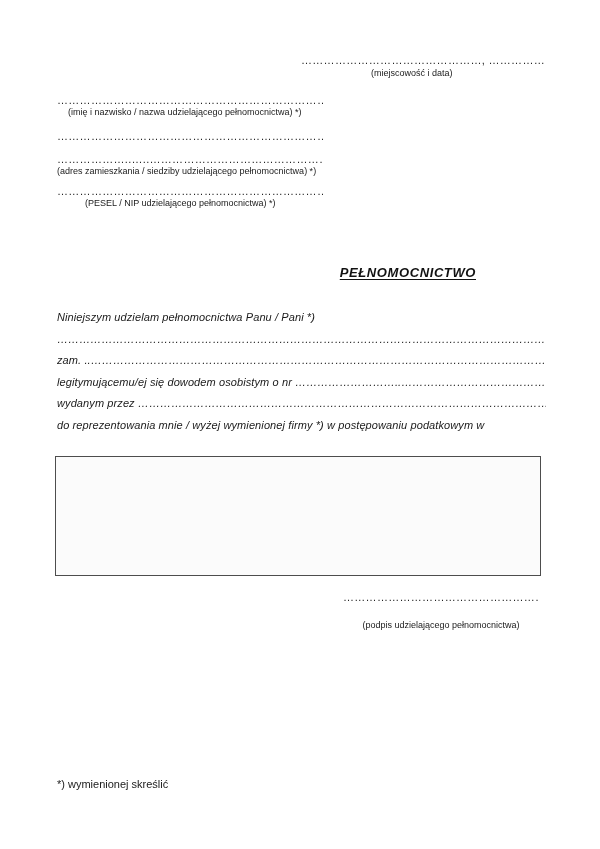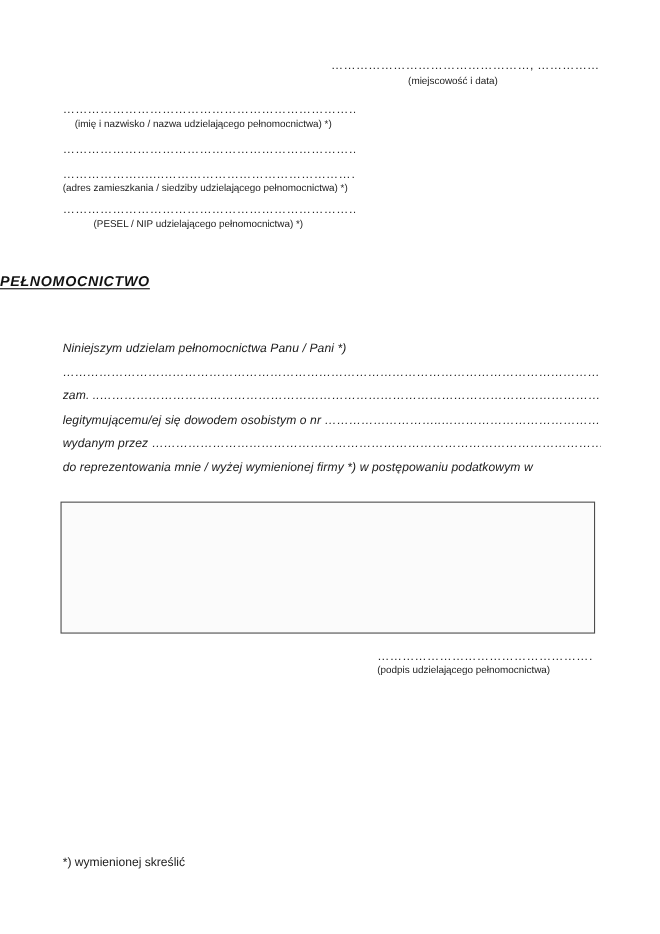--- a/index.html
+++ b/index.html
@@ -51,24 +51,24 @@
   }
   .grantor-block .caption { height: 11px; overflow: hidden; }
   .cap-indent1 { padding-left: 11px; }
   .cap-indent2 { padding-left: 28px; }
   .sp1 { margin-top: 12px; }
   .sp2 { margin-top: 10px; }
   .sp3 { margin-top: 8px; }
   
   .title {
     position: absolute;
-    top: 247px;
+    top: 263px;
     left: 0;
     width: 476px;
-    text-align: left;
+    text-align: right;
   }
   .title-text {
     font-size: 13px;
     font-weight: bold;
     font-style: italic;
     letter-spacing: 0.6px;
     text-decoration: underline;
     text-underline-offset: 2px;
     color: #111;
   }
@@ -101,22 +101,22 @@
   }
   
   .signature-block {
     position: absolute;
     top: 591px;
     left: 343px;
     width: 196px;
     text-align: center;
   }
   .signature-caption {
-    margin-top: 0;
-    text-align: left;
+    margin-top: 16px;
+    text-align: center;
   }
   
   .footnote {
     position: absolute;
     top: 777px;
     left: 57px;
     font-size: 11px;
     line-height: 14px;
     color: #1a1a1a;
   }

